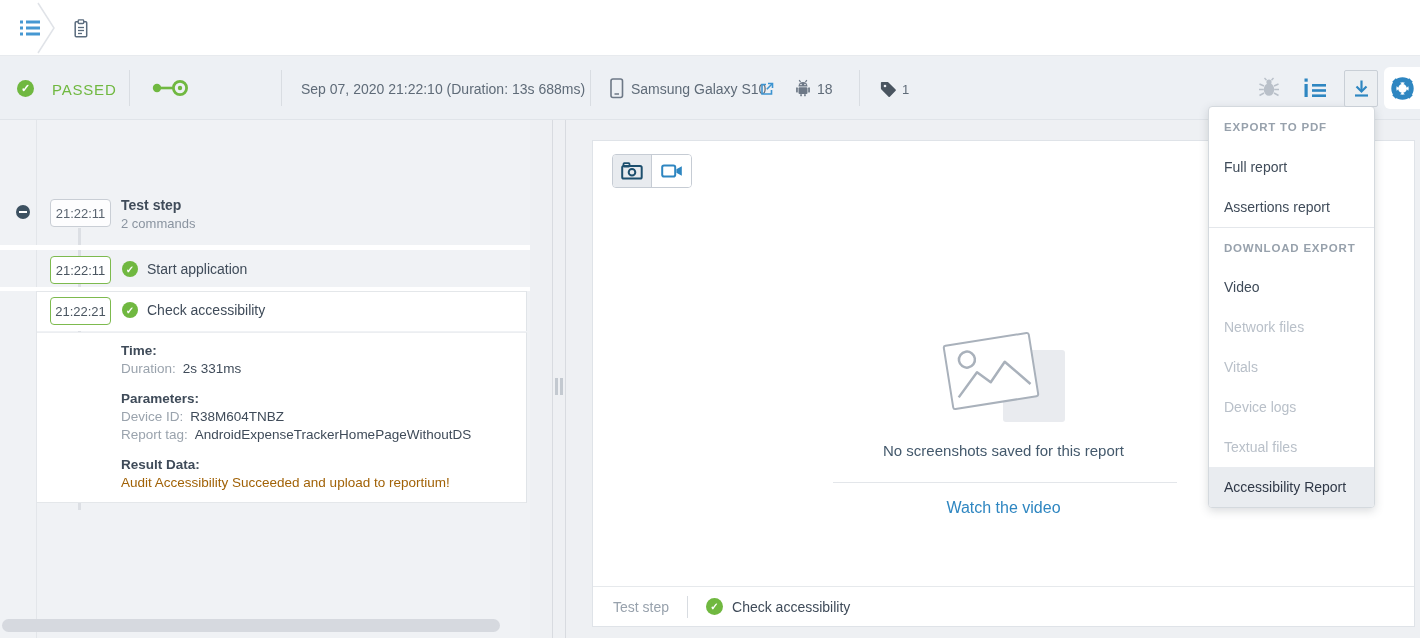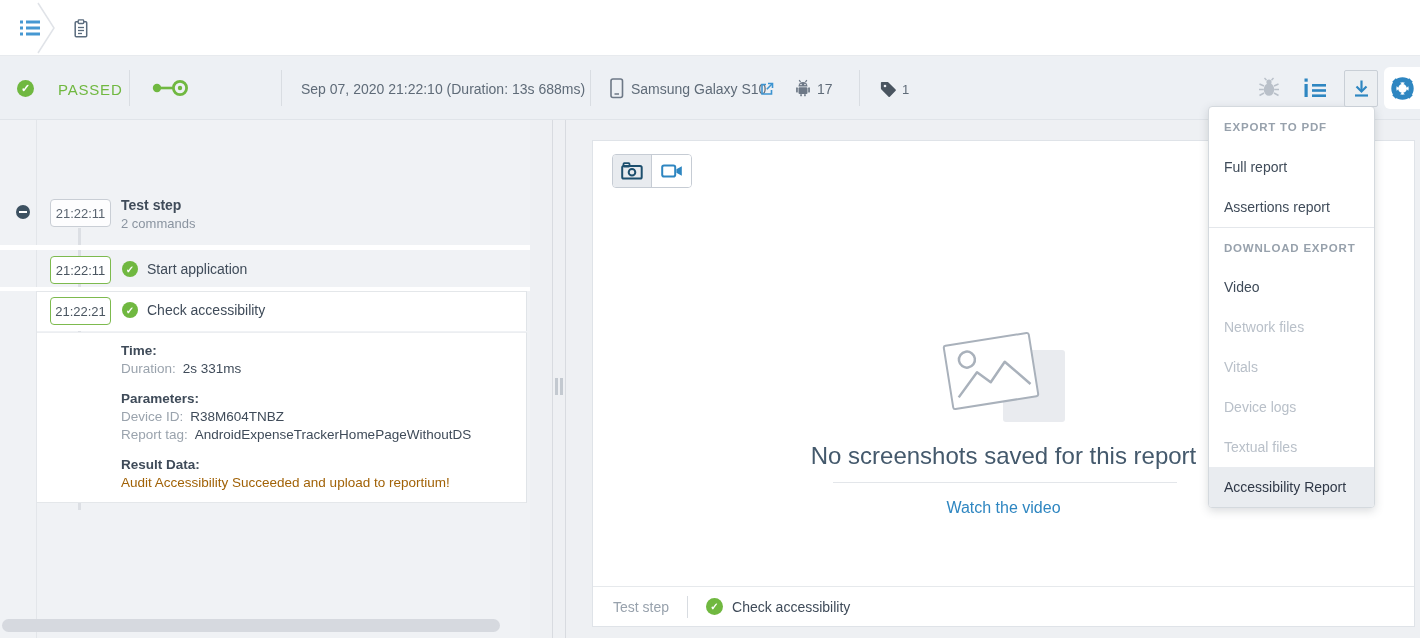--- a/index.html
+++ b/index.html
@@ -13,21 +13,21 @@
   
   .topbar { position:absolute; left:0; top:0; width:1420px; height:56px;
             background:#ffffff; border-bottom:1px solid #e7eaee; z-index:5; }
   .page-title { position:absolute; left:93px; top:0; height:56px; line-height:56px;
                 font-size:17px; color:#44596c; }
 
   
   .toolbar { position:absolute; left:0; top:57px; width:1420px; height:63px;
              background:#edf0f4; border-bottom:1px solid #e0e4e9; z-index:4; }
   .vdiv { position:absolute; top:13px; width:1px; height:36px; background:#d9dde2; }
-  .status-text { position:absolute; left:58px; top:24px; font-size:15px; font-weight:500;
+  .status-text { position:absolute; left:52px; top:24px; font-size:15px; font-weight:500;
                  letter-spacing:0.8px; color:#70b840;text-align:center; }
   .tb-text { position:absolute; top:24px; font-size:14px; color:#5f6b78; }
   .check-circle { border-radius:50%; background:#70b840; color:#fff; display:flex;
                   align-items:center; justify-content:center; font-weight:bold; }
 
   
   .left-panel { position:absolute; left:0; top:120px; width:530px; height:518px;
                 background:#f0f2f5; }
   .lp-gutter { position:absolute; left:36px; top:0; width:1px; height:518px; background:#e3e6ea; }
   .lp-header { position:absolute; left:0; top:0; width:530px; height:61px;
@@ -69,21 +69,21 @@
 
   
   .right-card { position:absolute; left:592px; top:140px; width:823px; height:487px;
                 background:#fff; border:1px solid #dfe3e8; }
   .media-toggle { position:absolute; left:19px; top:13px; display:flex;
                   border:1px solid #c6ccd4; border-radius:4px; overflow:hidden; }
   .media-btn { width:39px; height:32px; display:flex; align-items:center; justify-content:center;
                background:#fff; }
   .media-btn.active { background:#e8ebef; border-right:1px solid #c6ccd4; }
   .empty-title { position:absolute; left:0; top:301px; width:100%; text-align:center;
-                 font-size:24px; color:#44596c; }
+                 font-size:15px; color:#44596c; }
   .empty-div { position:absolute; left:240px; top:341px; width:344px; height:1px; background:#e3e6ea; }
   .watch-link { position:absolute; left:0; top:358px; width:100%; text-align:center;
                 font-size:16px; color:#2e86c1; cursor:pointer; }
   .card-footer { position:absolute; left:0; bottom:0; width:100%; height:40px;
                  border-top:1px solid #e6e9ec; display:flex; align-items:center; padding-left:20px; }
   .footer-step { font-size:14px; color:#98a2ad; }
   .footer-vdiv { width:1px; height:22px; background:#d8dce1; margin:0 18px; }
   .footer-cmd { font-size:14px; color:#3f4b59; margin-left:9px; }
 
   
@@ -173,21 +173,21 @@
     <line x1="12.8" y1="0.6" x2="11.4" y2="2.8" stroke="#6d7886" stroke-width="1.2"></line>
     <path d="M4.5,7 a4.5,4.5 0 0 1 9,0 z" fill="#6d7886"></path>
     <circle cx="7" cy="5" r="0.8" fill="#edf0f4"></circle>
       <circle cx="11" cy="5" r="0.8" fill="#edf0f4"></circle>
     <rect x="4.5" y="7.8" width="9" height="6.6" rx="1.2" fill="#6d7886"></rect>
     <rect x="2.1" y="7.8" width="1.7" height="5.2" rx="0.85" fill="#6d7886"></rect>
     <rect x="14.2" y="7.8" width="1.7" height="5.2" rx="0.85" fill="#6d7886"></rect>
     <rect x="6.2" y="14.6" width="1.7" height="2.2" rx="0.85" fill="#6d7886"></rect>
     <rect x="10.1" y="14.6" width="1.7" height="2.2" rx="0.85" fill="#6d7886"></rect>
   </svg>
-  <div class="tb-text" style="left:817px;">17</div>
+  <div class="tb-text" style="left:817px;">18</div>
 
   <div class="vdiv" style="left:859px;"></div>
 
   <svg class="abs" style="left:880px; top:24px;" width="17" height="17" viewBox="0 0 17 17">
     <path d="M1.8,1.8 H7.6 L15,9.2 L9.2,15 L1.8,7.6 Z" fill="#4a5560" stroke="#4a5560" stroke-width="1.8" stroke-linejoin="round"></path>
     <circle cx="5" cy="5" r="1.3" fill="#edf0f4"></circle>
   </svg>
   <div class="tb-text" style="left:902px; top:25px; font-size:13px;">1</div>
 
   <svg class="abs" style="left:1258px; top:78px; position:fixed;" width="0" height="0"></svg>

